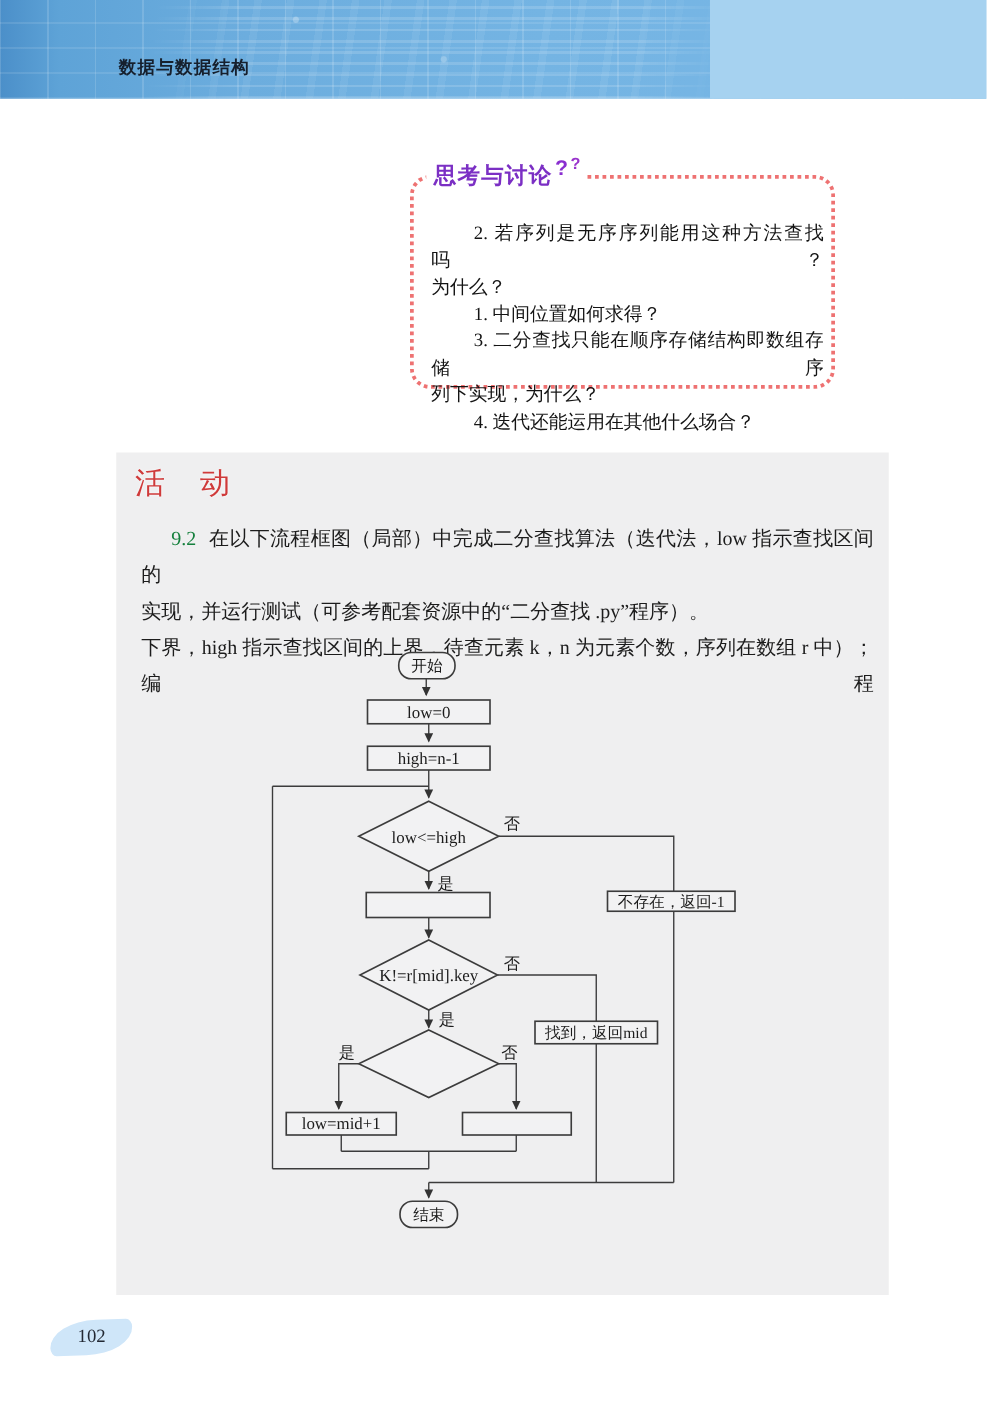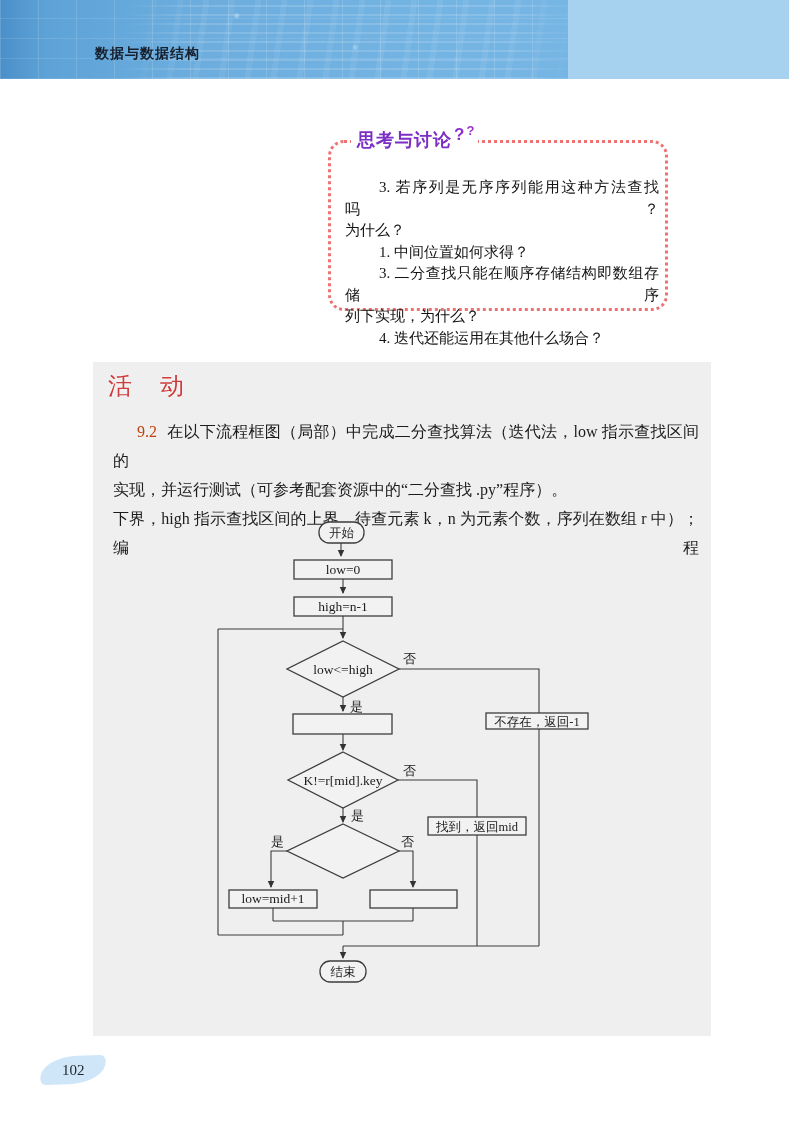--- a/index.html
+++ b/index.html
@@ -23,41 +23,41 @@
     background:
       repeating-linear-gradient(90deg, rgba(255,255,255,.14) 0 1px, transparent 1px 38px),
       repeating-linear-gradient(0deg, rgba(255,255,255,.10) 0 1px, transparent 1px 20px);}
   .header-light-panel{position:absolute;left:568px;top:0;width:221px;height:79px;background:#a6d2f0;}
   .header-title{position:absolute;left:95px;top:45px;font-family:"Liberation Sans","DejaVu Sans",sans-serif;
     font-size:14px;font-weight:bold;color:#16202e;letter-spacing:1px;}
 
   
   .think-box{position:absolute;left:328px;top:140px;width:340px;height:171px;
     border:3px dotted #ee7272;border-radius:16px;box-sizing:border-box;background:#ffffff;}
-  .think-title{position:absolute;left:20px;top:-15px;background:#ffffff;padding:0 6px;
+  .think-title{position:absolute;left:10px;top:-15px;background:#ffffff;padding:0 6px;
     font-family:"Liberation Sans","DejaVu Sans",sans-serif;
     color:#7b2fc4;font-size:18px;font-weight:bold;letter-spacing:1px;white-space:nowrap;}
   .think-title .qmark1{color:#8a2fd0;font-size:17px;font-weight:bold;position:relative;top:-6px;left:2px;}
   .think-title .qmark2{color:#9933cc;font-size:13px;font-weight:bold;position:relative;top:-11px;left:3px;}
   .think-lines{position:absolute;left:14px;top:34px;width:314px;font-size:15px;line-height:21.5px;color:#141414;}
   .think-lines .ln{white-space:normal;}
   .think-lines .indent{text-indent:34px;}
   .think-lines .fill{text-align:justify;text-align-last:justify;}
 
   
   .activity{position:absolute;left:93px;top:362px;width:618px;height:674px;background:#efeff0;}
   .activity-heading{position:absolute;left:15px;top:8px;margin:0;
     font-family:"Liberation Sans","DejaVu Sans",sans-serif;
     font-size:24px;font-weight:normal;color:#cf3a3a;letter-spacing:2px;
     text-shadow:0 0 2px #ffffff;}
   .activity-par{position:absolute;left:20px;top:55px;width:586px;font-size:16px;line-height:29px;color:#1c1c1c;}
   .activity-par .pline{text-align:justify;}
   .activity-par .fill-last{text-align-last:justify;}
   .activity-par .first{text-indent:24px;}
-  .activity-par .num{color:#c2410c;margin-right:10px;}
+  .activity-par .num{color:#15803d;margin-right:10px;}
 
   
   .flow-svg{position:absolute;left:0;top:0;width:800px;height:1122px;}
   .flow-svg text{font-family:"Liberation Serif","DejaVu Serif",serif;fill:#1c1c1c;}
   .node-label{font-size:13.5px;}
   .node-label-cn{font-size:12.5px;}
   .yn-label{font-size:13px;}
 
   
   .page-badge{position:absolute;left:40px;top:1056px;width:66px;height:28px;
@@ -75,21 +75,21 @@
     <div class="header-grid"></div>
     <div class="header-light-panel"></div>
     <div class="header-title">数据与数据结构</div>
   </div>
 
   <div class="think-box">
     <div class="think-title">
       <span>思考与讨论</span><span class="qmark1">?</span><span class="qmark2">?</span>
     </div>
     <div class="think-lines">
-      <div class="ln indent fill">3. 若序列是无序序列能用这种方法查找吗？</div>
+      <div class="ln indent fill">2. 若序列是无序序列能用这种方法查找吗？</div>
       <div class="ln">为什么？</div>
       <div class="ln indent">1. 中间位置如何求得？</div>
       <div class="ln indent fill">3. 二分查找只能在顺序存储结构即数组存储序</div>
       <div class="ln">列下实现，为什么？</div>
       <div class="ln indent">4. 迭代还能运用在其他什么场合？</div>
     </div>
   </div>
 
   <div class="activity">
     <h2 class="activity-heading">活　动</h2>

